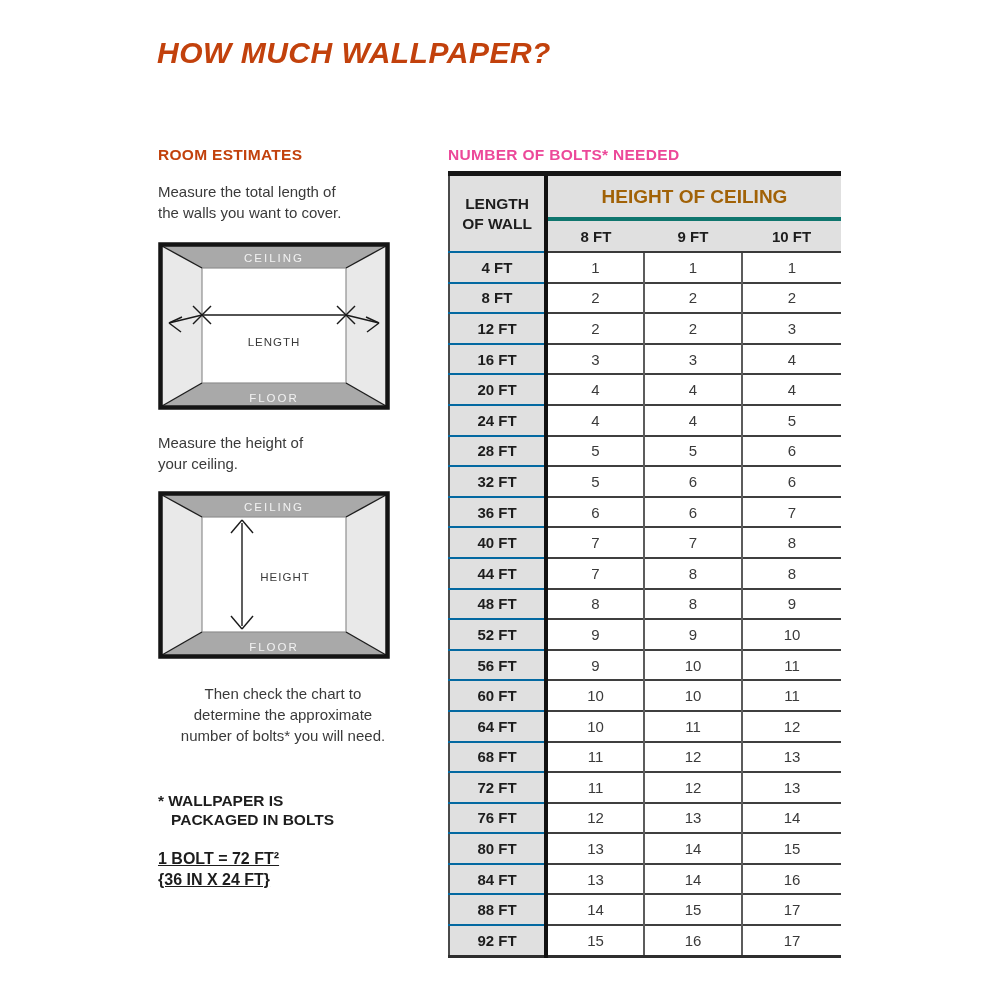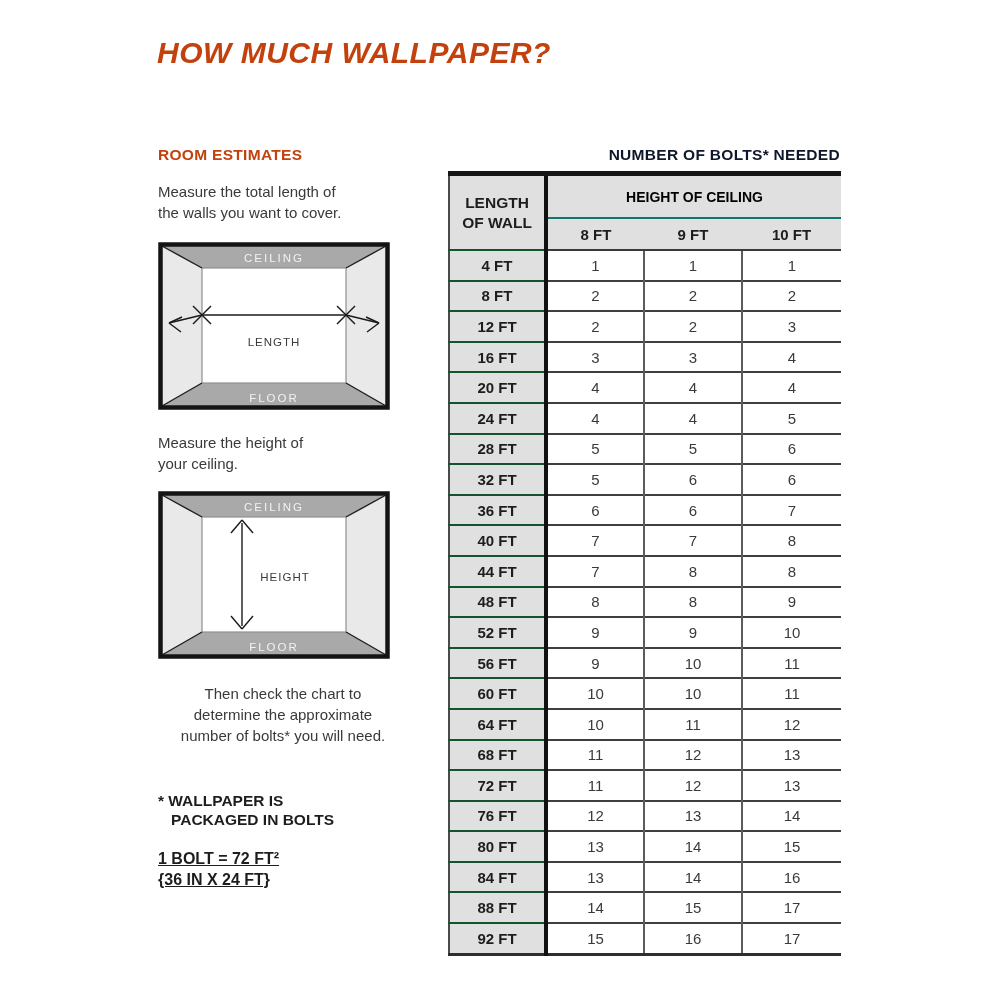--- a/index.html
+++ b/index.html
@@ -31,49 +31,49 @@
     left:158px;top:791px;font-size:15.5px;font-weight:bold;color:#1d1d1d;
     line-height:19px;
   }
   .footnote .indent{padding-left:13px;}
   .bolt-eq{
     left:158px;top:848px;font-size:16px;font-weight:bold;color:#1d1d1d;
     line-height:21px;
     text-decoration:underline;
   }
   .table-heading{
-    left:448px;top:146px;width:392px;text-align:right;font-size:15.5px;
-    font-weight:bold;color:#0f172a;letter-spacing:.3px;margin:0;
+    left:448px;top:146px;width:392px;text-align:left;font-size:15.5px;
+    font-weight:bold;color:#ec4899;letter-spacing:.3px;margin:0;
   }
   .bolts-table-wrap{left:448px;top:171px;}
   table.bolts{
     border-collapse:collapse;table-layout:fixed;width:392px;
     border-top:5px solid #161616;
     border-left:2px solid #4a4a4a;
     border-bottom:3px solid #2e2e2e;
   }
   table.bolts th, table.bolts td{
     text-align:center;vertical-align:middle;padding:0;
   }
   th.corner{
     background:#e0e0e0;font-size:15.5px;font-weight:bold;color:#1d1d1d;
     line-height:20px;white-space:pre-line;
     border-right:4px solid #111111;
   }
   th.group{
-    background:#e0e0e0;font-size:14px;font-weight:bold;color:#000000;
-    height:41px;border-bottom:2px solid #0f766e;
+    background:#e0e0e0;font-size:19px;font-weight:bold;color:#a16207;
+    height:41px;border-bottom:4px solid #0f766e;
   }
   tr.subheader th{
     background:#e0e0e0;font-size:15px;font-weight:bold;color:#1d1d1d;
     height:30px;border-bottom:2px solid #3a3a3a;
   }
   td.wall-cell{
     background:#e0e0e0;font-size:15px;font-weight:bold;color:#1d1d1d;
-    border-right:4px solid #111111;border-top:2px solid #14532d;
+    border-right:4px solid #111111;border-top:2px solid #0369a1;
     height:28.6px;
   }
   td.value-cell{
     background:#ffffff;font-size:15px;color:#3a3a3a;
     border-top:2px solid #3f3f3f;height:28.6px;
   }
   td.value-cell + td.value-cell{border-left:2px solid #5c5c5c;}
   svg text{font-family:"Liberation Sans", sans-serif;}
 </style>
 </head>

